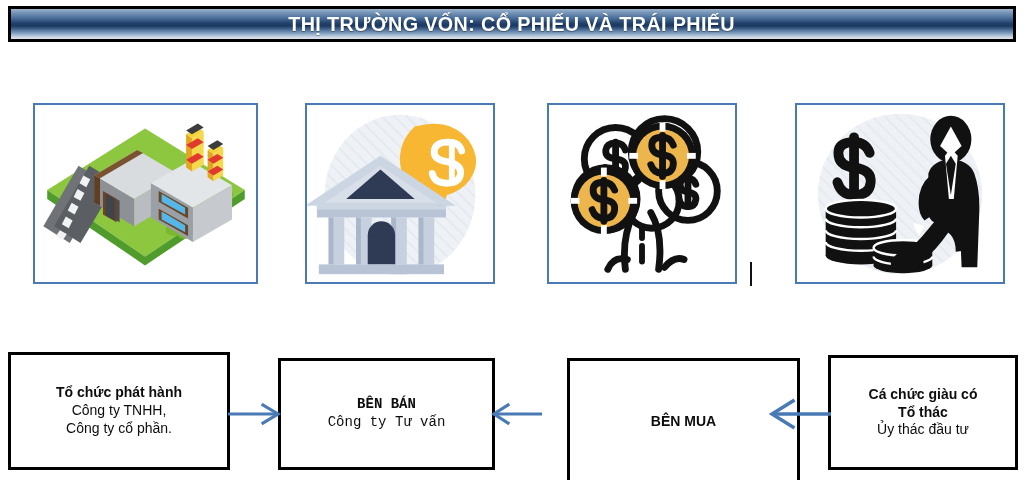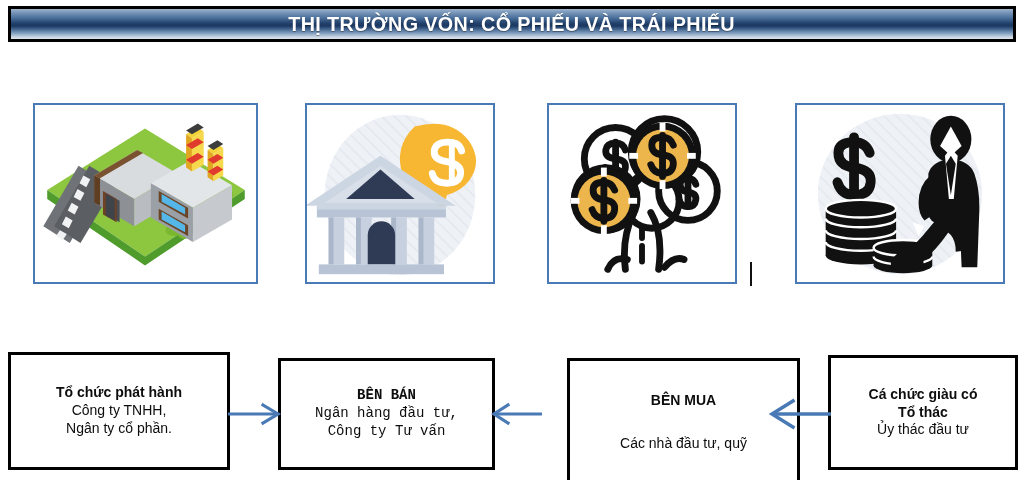--- a/index.html
+++ b/index.html
@@ -325,32 +325,30 @@
 
     <path d="M118 120 l12 4 l-6 10 z" fill="#ffffff"></path>
   </svg>
 </div>
 
 <div id="stray-tick"></div>
 
 <div class="flow-box" id="box-issuer">
   <div class="ln bold">Tổ chức phát hành</div>
   <div class="ln">Công ty TNHH,</div>
-  <div class="ln">Ngân ty cổ phần.</div>
+  <div class="ln">Công ty cổ phần.</div>
 </div>
 
 <div class="flow-box" id="box-seller">
   <div class="ln bold">BÊN BÁN</div>
-  <div class="ln">Ngân hàng đầu tư,</div>
   <div class="ln">Công ty Tư vấn</div>
 </div>
 
 <div class="flow-box" id="box-buyer">
   <div class="ln bold">BÊN MUA</div>
-  <div class="ln">Các nhà đầu tư, quỹ</div>
 </div>
 
 <div class="flow-box" id="box-wealth">
   <div class="ln bold">Cá chức giàu có</div>
   <div class="ln bold">Tổ thác</div>
   <div class="ln">Ủy thác đầu tư</div>
 </div>
 
 <div class="connector" id="arrow-issuer-to-seller">
   <svg width="52" height="34" viewBox="0 0 52 34">

